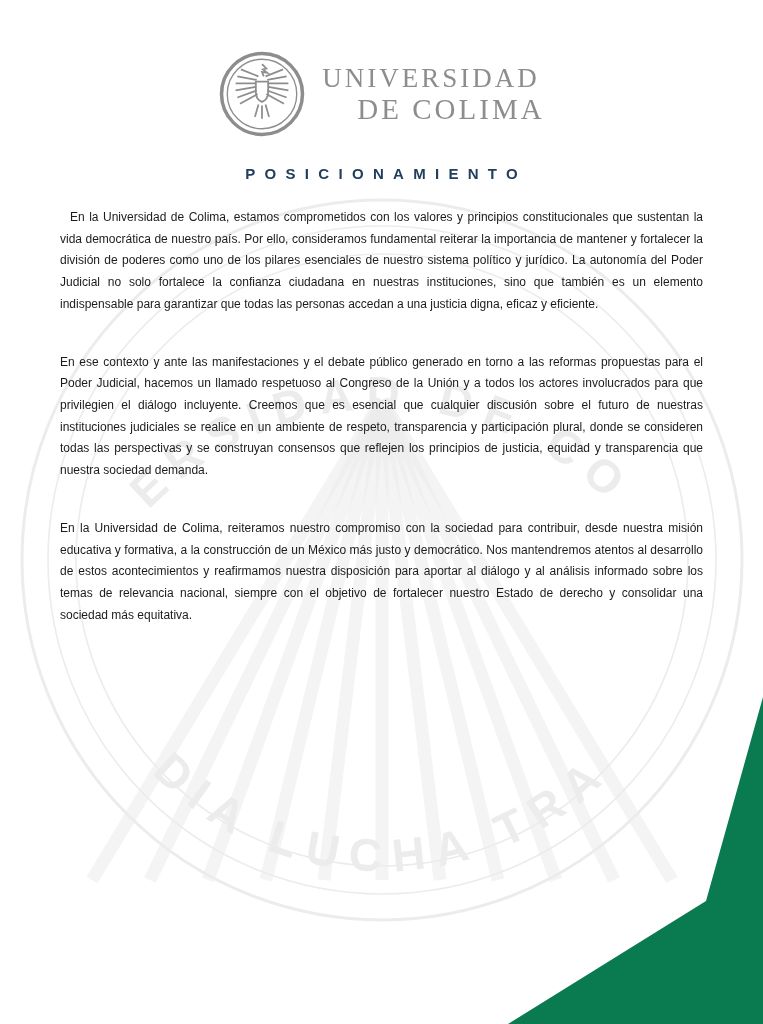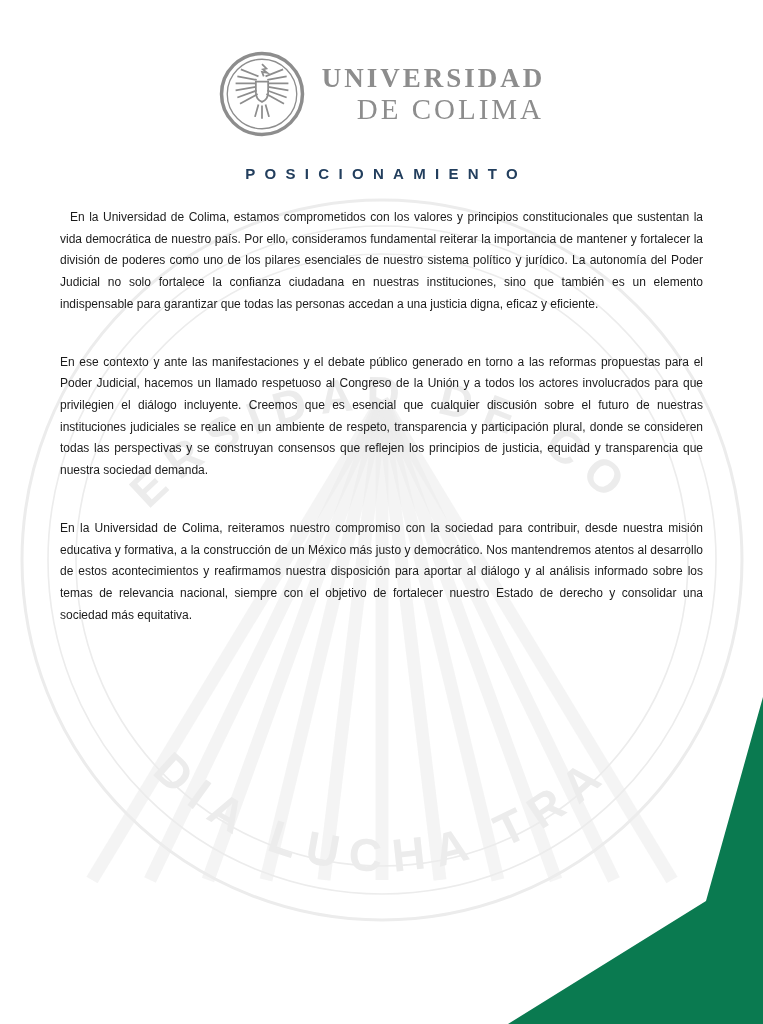--- a/index.html
+++ b/index.html
@@ -40,21 +40,21 @@
     align-items: center;
     gap: 16px;
     padding-top: 50px;
   }
   .crest { stroke: var(--logo-gray, #8d8d8d); fill: none; }
   .wordmark {
     color: var(--logo-gray, #8d8d8d);
     font-family: "Liberation Serif", "DejaVu Serif", serif;
     line-height: 1.12;
   }
-  .wordmark-line1 { font-size: 27px; letter-spacing: 3px; font-weight: bold; }
+  .wordmark-line1 { font-size: 27px; letter-spacing: 3px; }
   .wordmark-line2 { font-size: 29px; letter-spacing: 3px; margin-left: 35px; }
 
   .doc-title {
     margin: 27px 0 0;
     text-align: center;
     font-size: 15px;
     font-weight: 700;
     letter-spacing: .62em;
     padding-left: .62em; 
     color: var(--title-navy, #223e5d);

